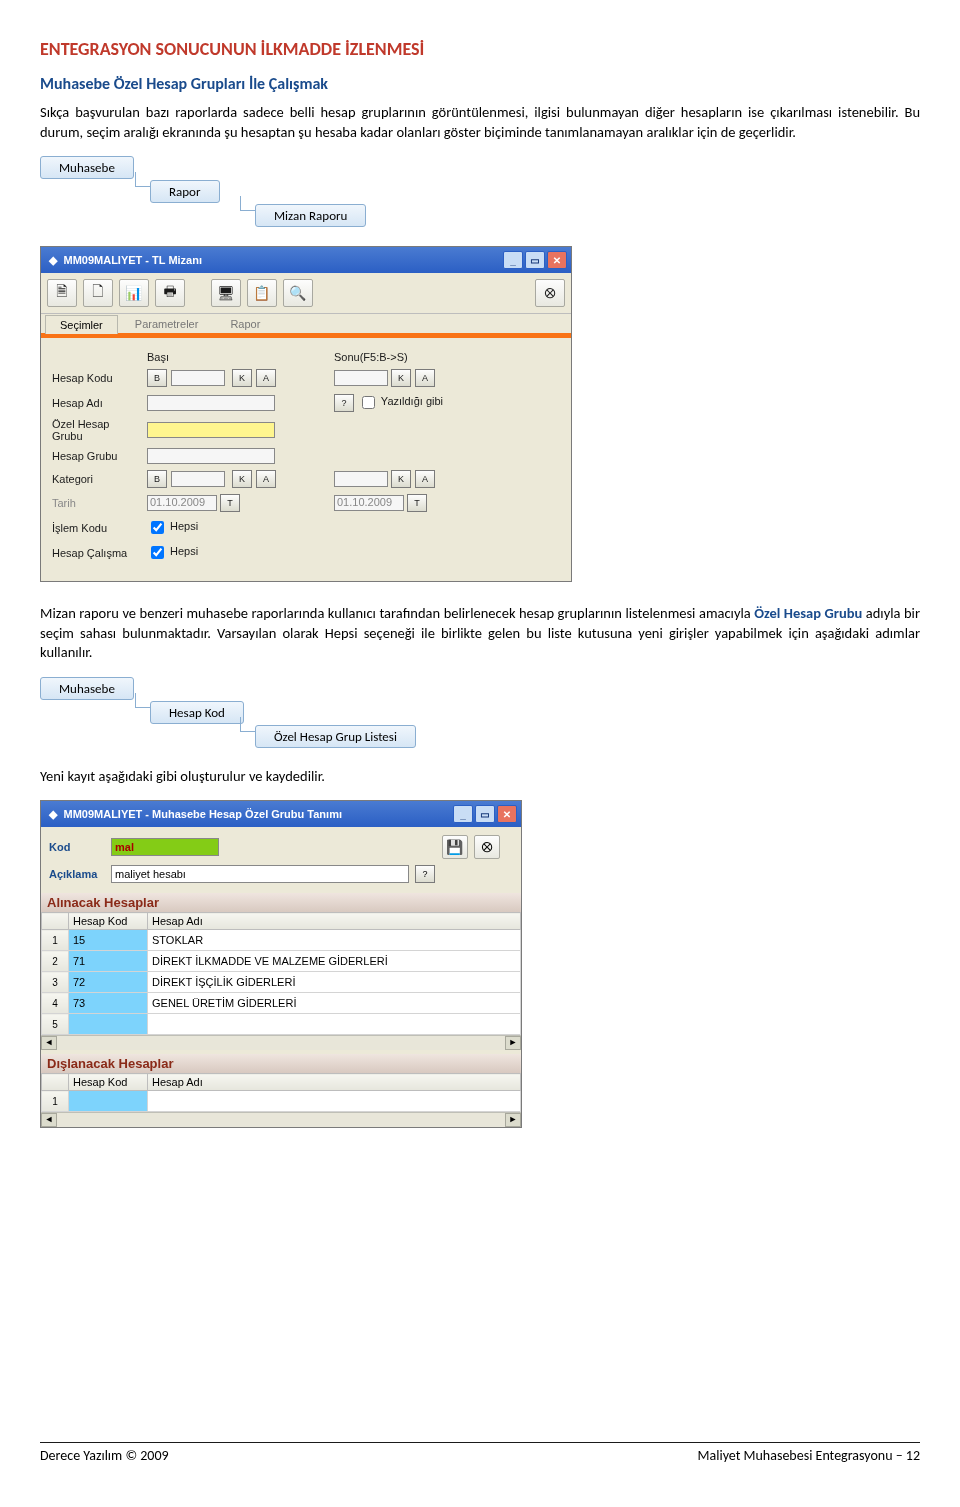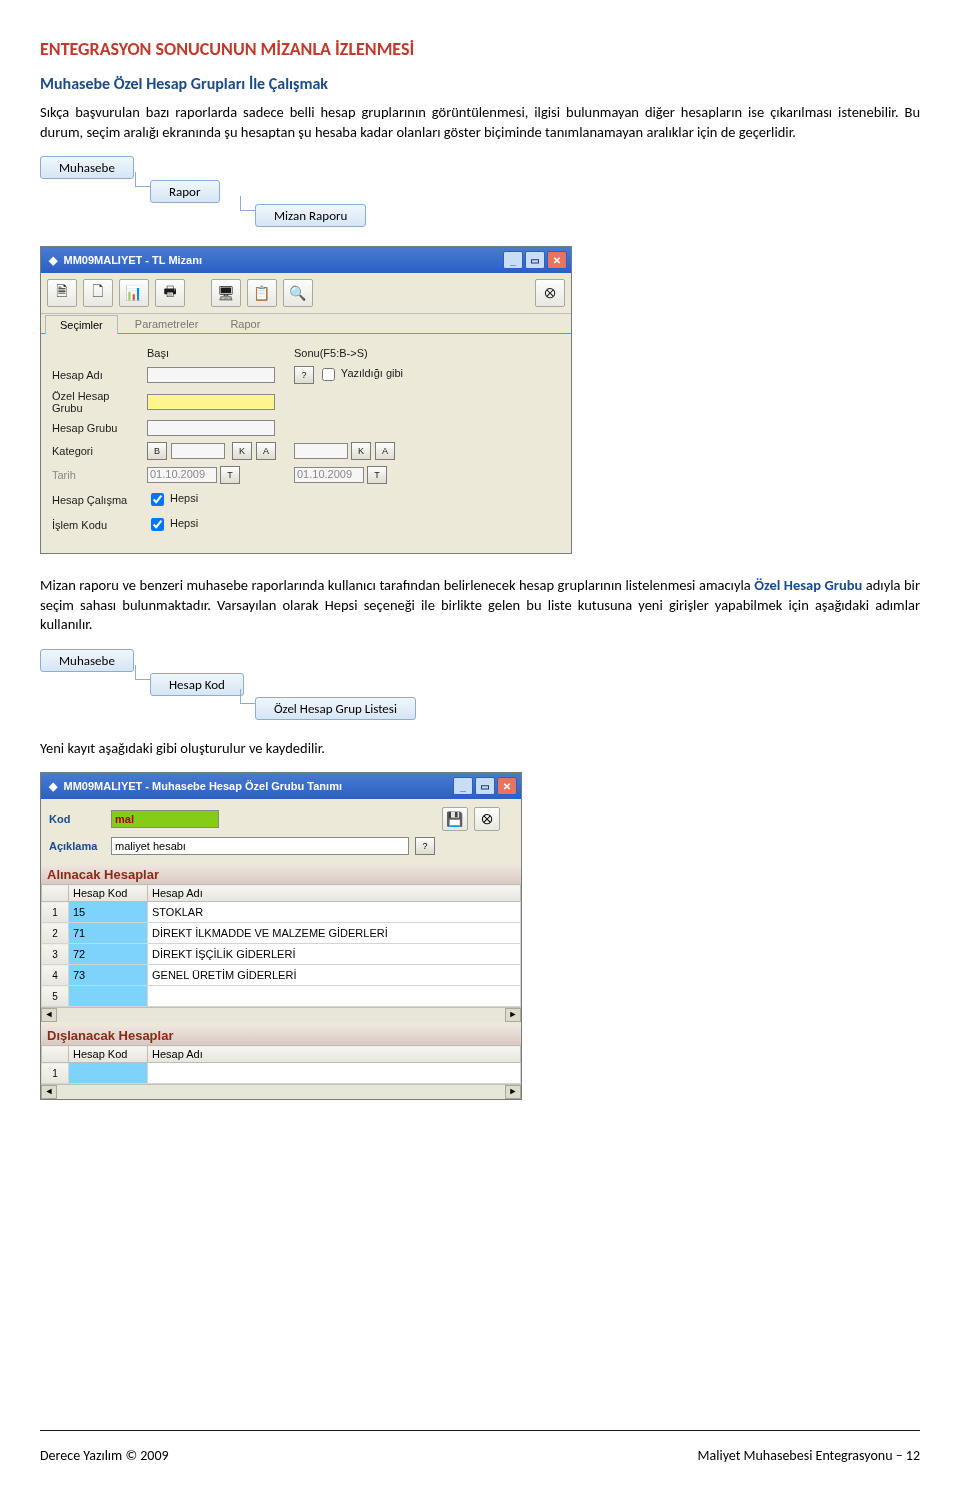--- a/index.html
+++ b/index.html
@@ -105,21 +105,21 @@
   .tbtn {
     width: 28px; height: 26px;
     background: linear-gradient(#fdfdfd,#e8e8e0);
     border: 1px solid #a8a8a0;
     border-radius: 2px;
     display: flex; align-items: center; justify-content: center;
     font-size: 14px;
   }
   .tabs {
     display: flex;
-    border-bottom: 1px solid #f97316;
+    border-bottom: 5px solid #f97316;
     padding-left: 4px;
     background: #ece9d8;
   }
   .tab {
     padding: 3px 14px;
     font-size: 11px;
     color: #777;
     border: 1px solid transparent;
     border-bottom: none;
     margin-right: 2px;
@@ -192,33 +192,33 @@
     background: #e8e6d9;
     border-top: 1px solid #bfbfb6;
     display: flex; justify-content: space-between;
   }
   .scroll-stub .arr { width: 14px; text-align: center; border: 1px solid #a8a89c; font-size: 9px; background:#dcdccd; }
   .footer {
     position: absolute;
     bottom: 16px;
     left: 40px; right: 40px;
     border-top: 1px solid #1a1a1a;
-    padding-top: 16px;
+    padding-top: 4px;
     display: flex;
     justify-content: space-between;
     font-size: 14px;
   }
 </style>
 </head>
 <body>
 
 <div class="page">
 
 
-  <h1 class="section-title">ENTEGRASYON SONUCUNUN MİZANLA İZLENMESİ</h1>
+  <h1 class="section-title">ENTEGRASYON SONUCUNUN İLKMADDE İZLENMESİ</h1>
   <h2 class="sub-title">Muhasebe Özel Hesap Grupları İle Çalışmak</h2>
   <p class="body-text">Sıkça başvurulan bazı raporlarda sadece belli hesap gruplarının görüntülenmesi, ilgisi bulunmayan diğer hesapların ise çıkarılması istenebilir. Bu durum, seçim aralığı ekranında şu hesaptan şu hesaba kadar olanları göster biçiminde tanımlanamayan aralıklar için de geçerlidir.</p>
 
   <div class="breadcrumb-wrap">
     <div class="breadcrumb-row"><span class="bc">Muhasebe</span></div>
     <div class="breadcrumb-row">
       <span class="bc-connector" style="left:95px;top:-8px;"></span>
       <span class="bc bc-indent-1">Rapor</span>
     </div>
     <div class="breadcrumb-row">
@@ -258,20 +258,27 @@
     </div>
     <div class="formarea">
       <table>
         <tbody>
             <tr>
           <td></td>
           <td colspan="3" class="col-head">Başı</td>
           <td class="col-head">Sonu(F5:B-&gt;S)</td>
         </tr>
         <tr>
+          <td class="lbl">Hesap Kodu</td>
+          <td><span class="picker">B</span><span class="inpS"></span></td>
+          <td><span class="picker">K</span><span class="picker">A</span></td>
+          <td style="width:40px;"></td>
+          <td><span class="inpS"></span> <span class="picker">K</span><span class="picker">A</span></td>
+        </tr>
+        <tr>
           <td class="lbl">Hesap Adı</td>
           <td colspan="2"><span class="inpM"></span></td>
           <td></td>
           <td><span class="picker">?</span><input type="checkbox" class="chk" style=""> <span>Yazıldığı gibi</span></td>
         </tr>
         <tr>
           <td class="lbl">Özel Hesap Grubu</td>
           <td colspan="4"><span class="inpM inpY" style="width:128px;"></span></td>
         </tr>
         <tr>
@@ -285,25 +292,25 @@
           <td></td>
           <td><span class="inpS"></span> <span class="picker">K</span><span class="picker">A</span></td>
         </tr>
         <tr>
           <td class="lbl" style="color:#888;">Tarih</td>
           <td colspan="2"><span class="inpS" style="width:70px;color:#888;">01.10.2009</span> <span class="picker">T</span></td>
           <td></td>
           <td><span class="inpS" style="width:70px;color:#888;">01.10.2009</span> <span class="picker">T</span></td>
         </tr>
         <tr>
+          <td class="lbl">İşlem Kodu</td>
+          <td colspan="4"><input type="checkbox" checked="" class="chk" style=""> <span>Hepsi</span></td>
+        </tr>
+        <tr>
           <td class="lbl">Hesap Çalışma</td>
-          <td colspan="4"><input type="checkbox" checked="" class="chk" style=""> <span>Hepsi</span></td>
-        </tr>
-        <tr>
-          <td class="lbl">İşlem Kodu</td>
           <td colspan="4"><input type="checkbox" checked="" class="chk" style=""> <span>Hepsi</span></td>
         </tr>
       </tbody>
         </table>
     </div>
   </div>
 
   <p class="body-text" style="margin-top:22px;">
     <span>Mizan raporu ve benzeri muhasebe raporlarında kullanıcı tarafından belirlenecek hesap gruplarının listelenmesi amacıyla </span><span class="highlight">Özel Hesap Grubu</span><span> adıyla bir seçim sahası bulunmaktadır. Varsayılan olarak Hepsi seçeneği ile birlikte gelen bu liste kutusuna yeni girişler yapabilmek için aşağıdaki adımlar kullanılır.</span>
   </p>

